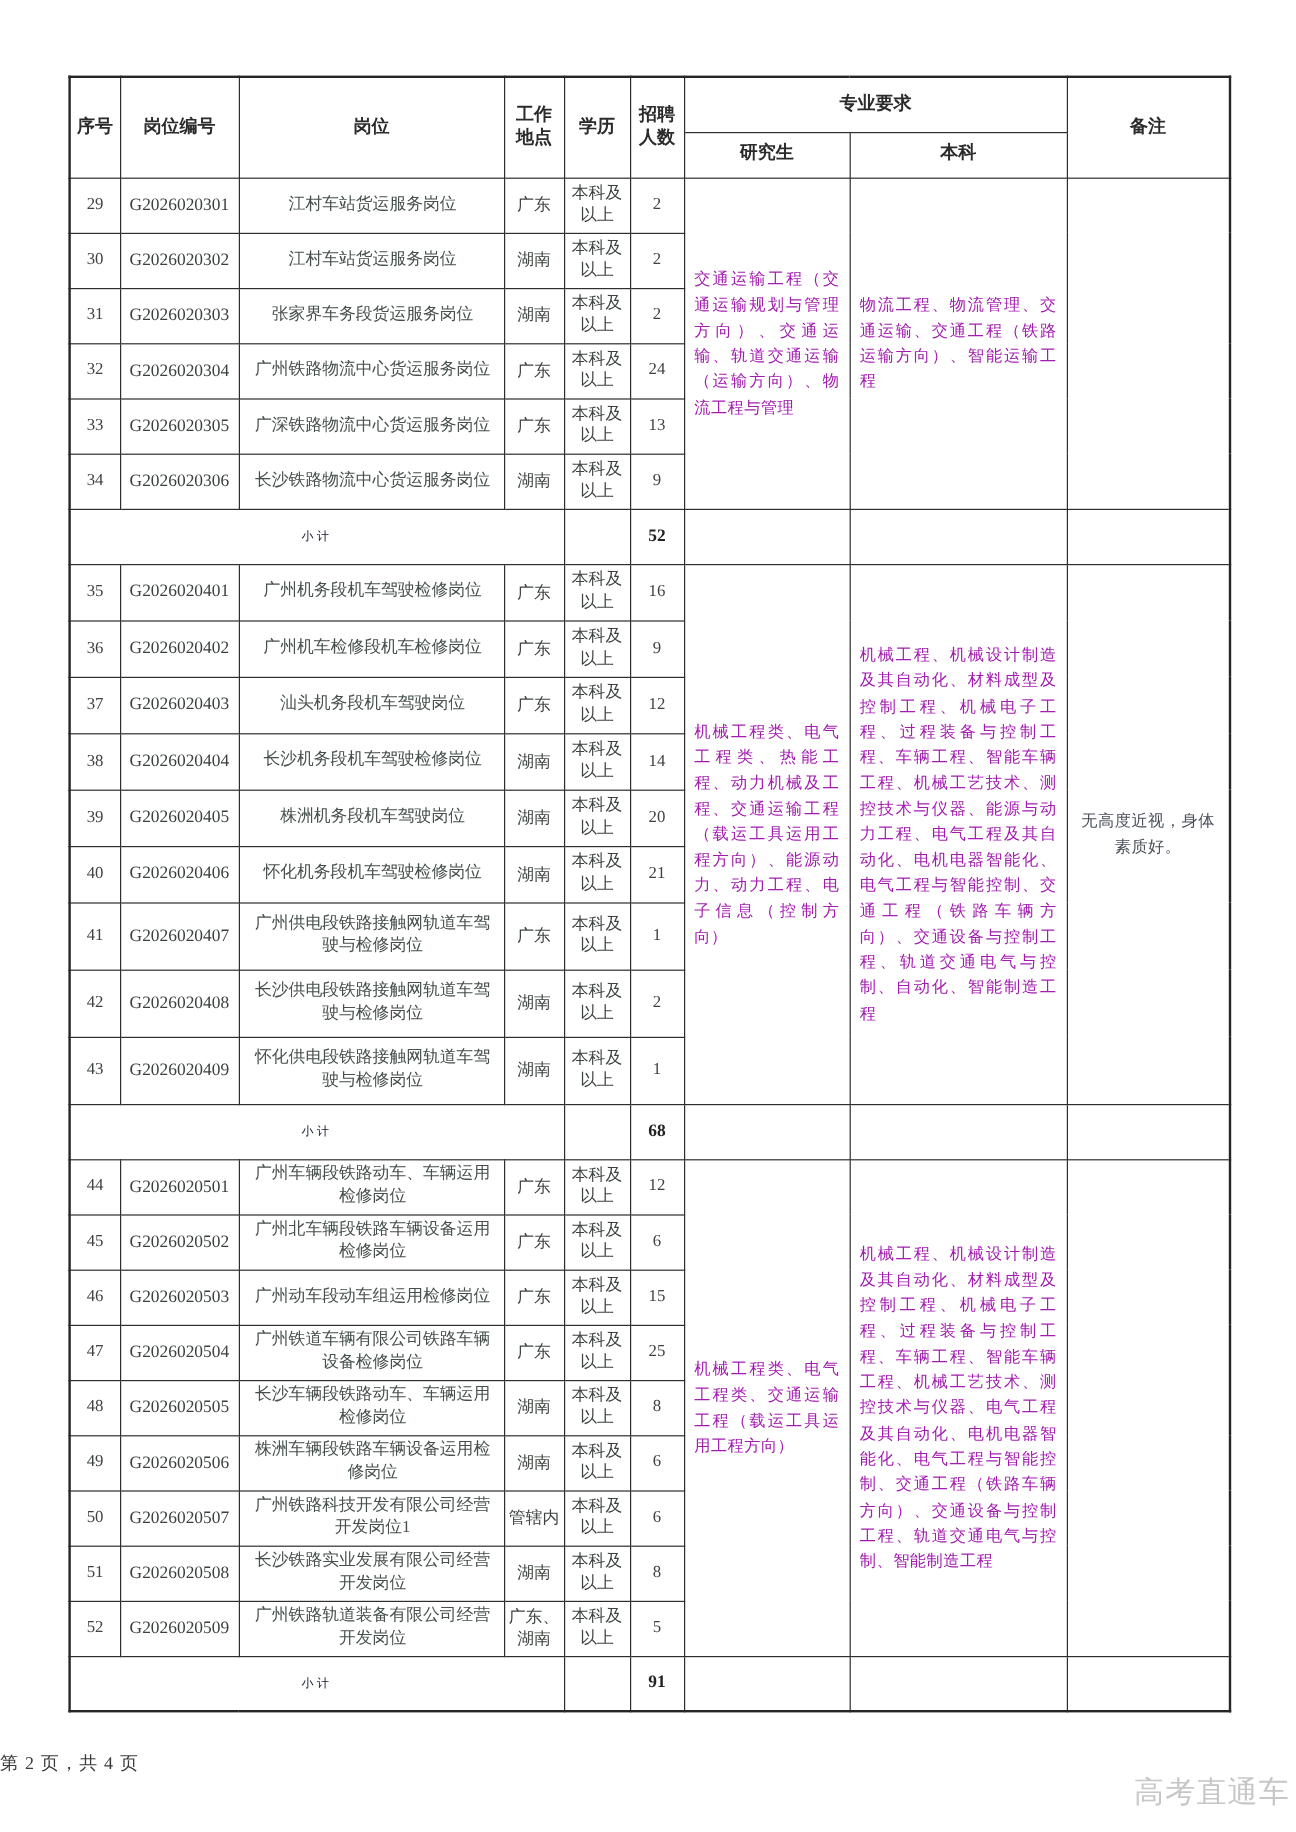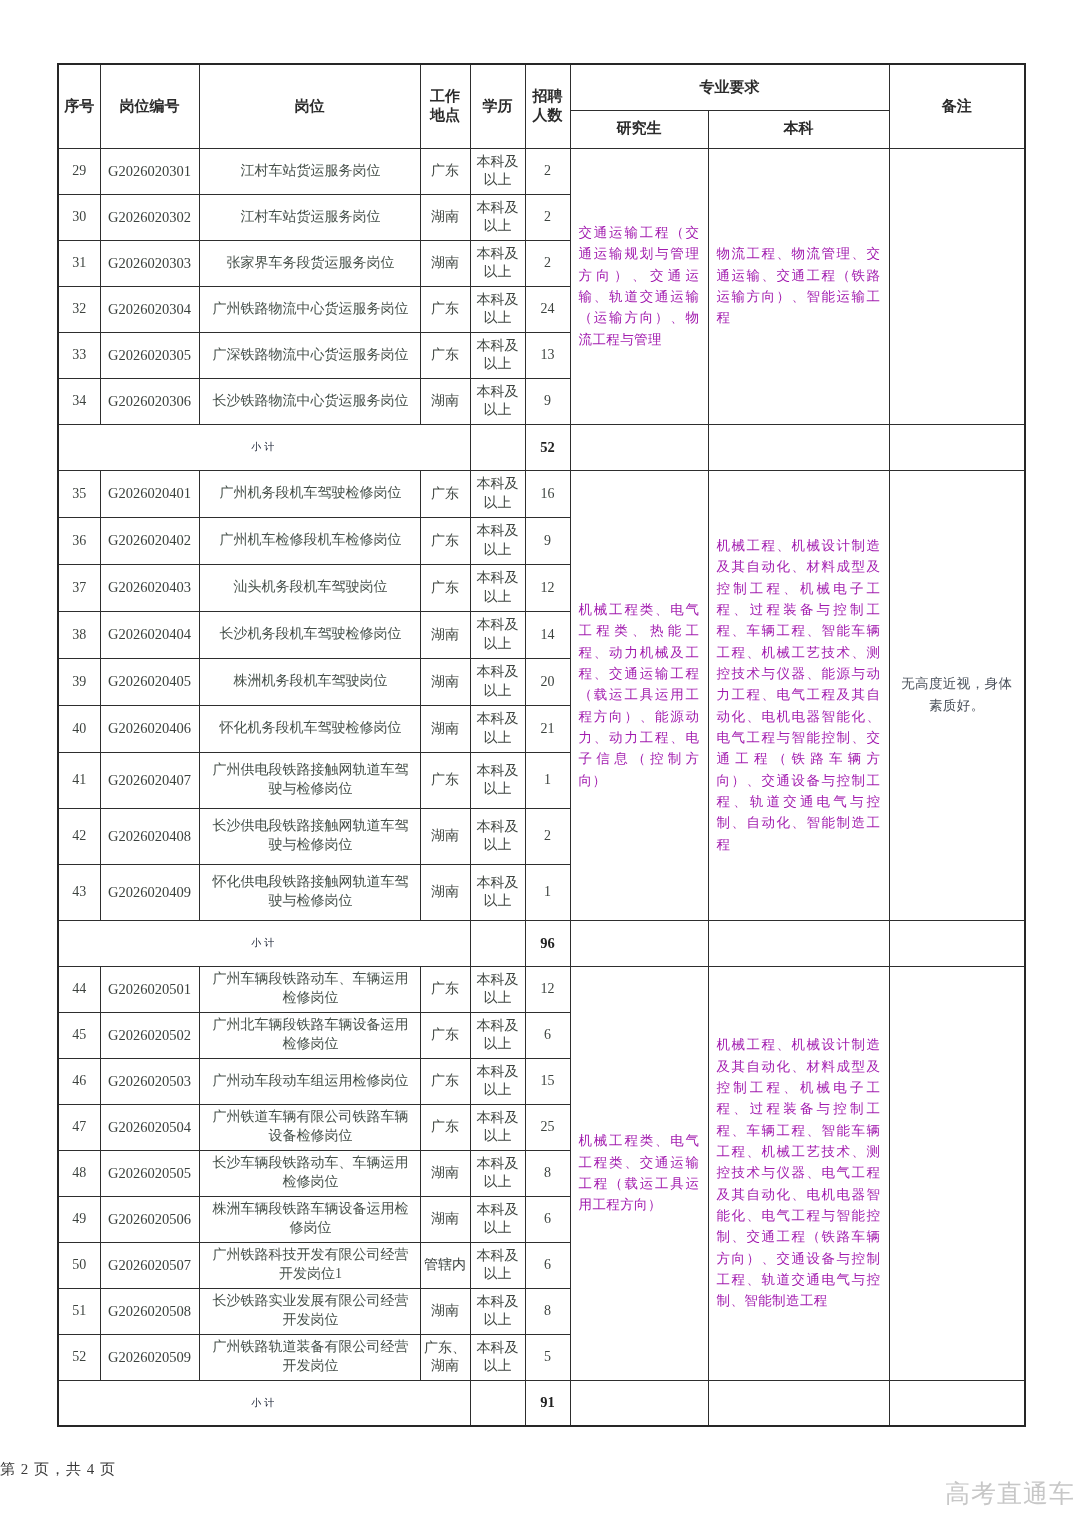--- a/index.html
+++ b/index.html
@@ -216,21 +216,21 @@
         <td>43</td>
         <td class="code">G2026020409</td>
         <td class="title">怀化供电段铁路接触网轨道车驾驶与检修岗位</td>
         <td>湖南</td>
         <td class="edu">本科及以上</td>
         <td>1</td>
       </tr>
     <tr class="r46">
         <td colspan="4" class="subl">小计</td>
         <td></td>
-        <td class="subn">96</td>
+        <td class="subn">68</td>
         <td></td>
         <td></td>
         <td></td>
       </tr>
 
     <tr class="r46">
         <td>44</td>
         <td class="code">G2026020501</td>
         <td class="title">广州车辆段铁路动车、车辆运用检修岗位</td>
         <td>广东</td>

